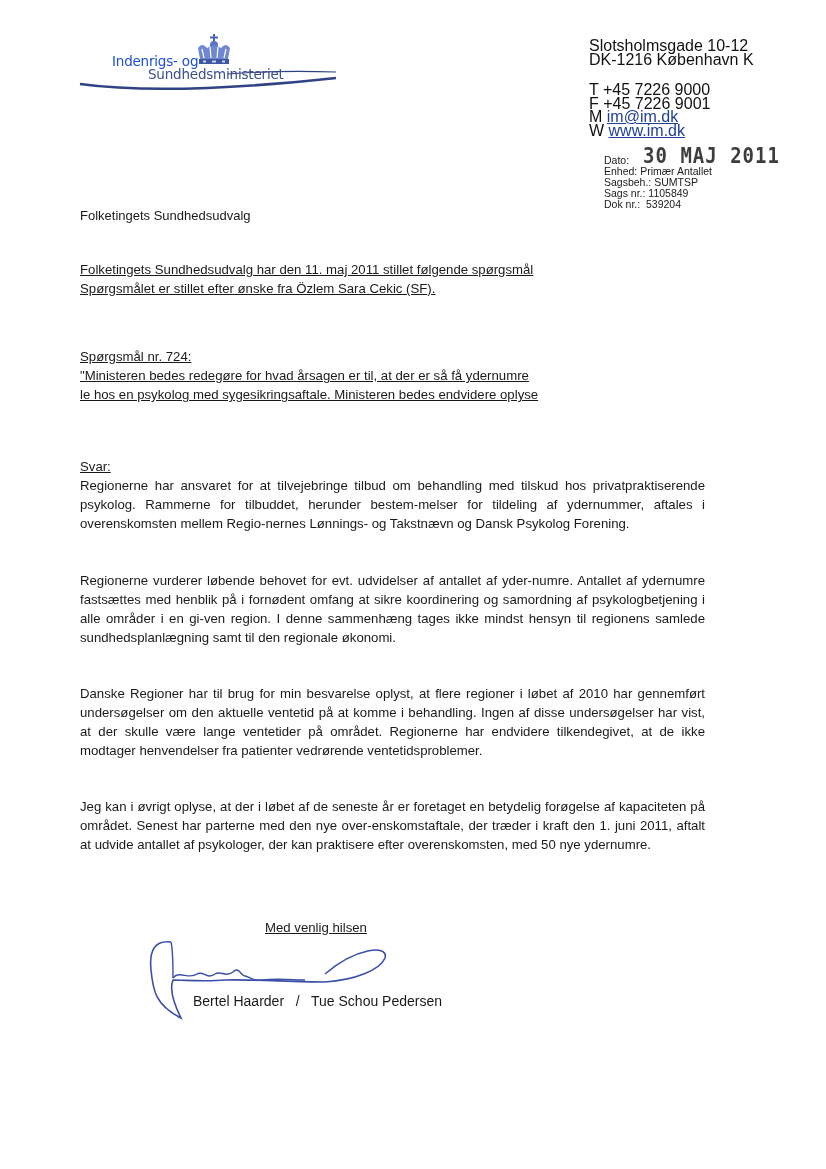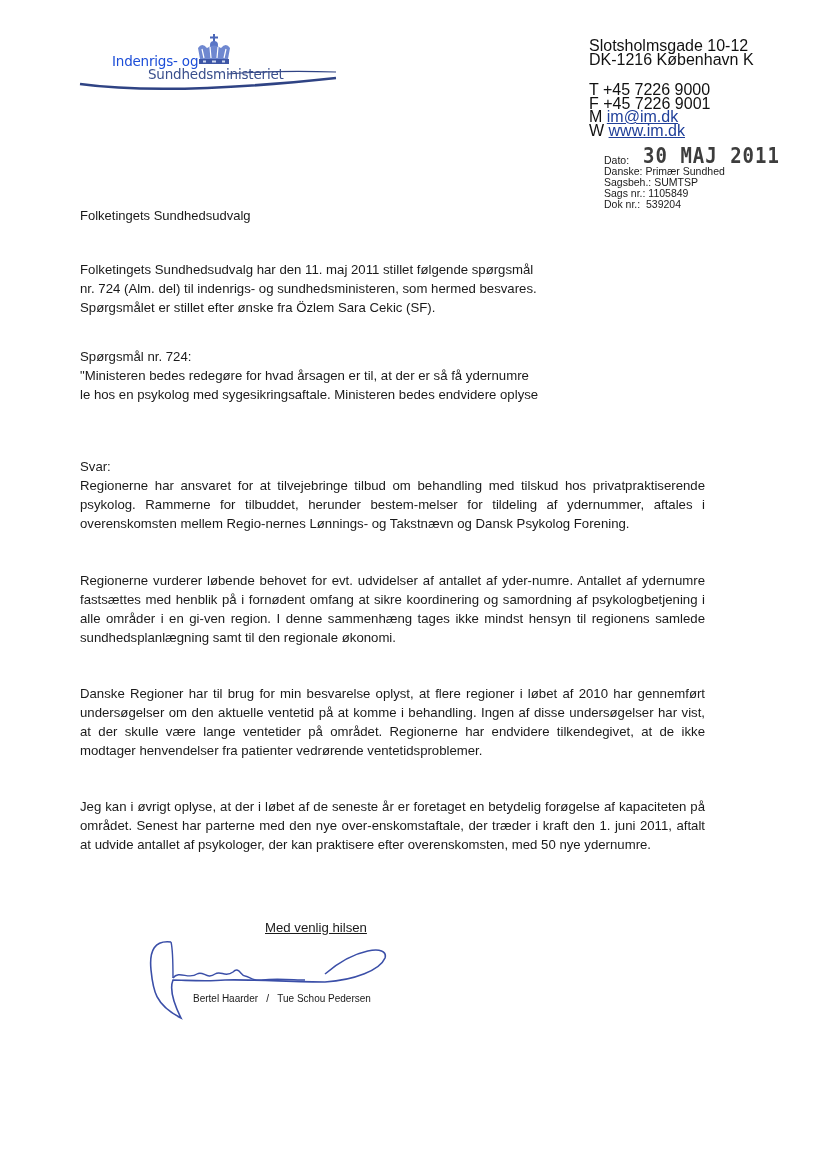--- a/index.html
+++ b/index.html
@@ -19,26 +19,26 @@
 
   .recipient { position: absolute; left: 80px; top: 164px; font-size: 13px; margin-top: 44px; }
 
   .meta { position: absolute; left: 604px; top: 152px; font-size: 10.5px; line-height: 11px; }
   .meta-row { white-space: nowrap; }
   .stamp { display: inline-block; font-family: "DejaVu Sans Mono", monospace; font-weight: bold;
            font-size: 19px; color: #3d3d3d; letter-spacing: 1px; transform: scaleY(1.15) translateY(-2px);
            margin-left: 14px; }
 
   .body { position: absolute; left: 80px; width: 628px; font-size: 13.2px; line-height: 19px; }
-  .body p { margin: 0; }
+  .body p { margin: 0; text-decoration: underline; }
   .justify { text-align: justify; }
 
   .closing { position: absolute; left: 265px; top: 920px; font-size: 13.2px; text-decoration: underline; }
   .sig { position: absolute; left: 145px; top: 930px; }
-  .signers { position: absolute; left: 193px; top: 993px; font-size: 10px; white-space: pre; }
+  .signers { position: absolute; left: 193px; top: 993px; font-size: 14px; white-space: pre; }
 </style>
 </head>
 <body>
 
 <div class="logo">
   <svg class="logo-swoosh" width="260" height="40" viewBox="0 0 260 40">
     <path d="M2 22 Q 90 34 258 16" stroke="#2f4384" stroke-width="2.6" fill="none"></path>
     <path d="M150 12 Q 200 8 258 10" stroke="#2f4384" stroke-width="1.2" fill="none"></path>
   </svg>
   <svg class="logo-crown" width="40" height="34" viewBox="0 0 40 34">
@@ -66,29 +66,28 @@
   <div><span>M</span> <a>im@im.dk</a></div>
   <div><span>W</span> <a>www.im.dk</a></div>
 </div>
 
 <div class="recipient">Folketingets Sundhedsudvalg</div>
 
 <div class="meta">
   <div class="meta-row">
     <span>Dato:</span><span class="stamp">30 MAJ 2011</span>
   </div>
-  <div class="meta-row">Danske: Primær Sundhed</div>
+  <div class="meta-row">Enhed: Primær Antallet</div>
   <div class="meta-row">Sagsbeh.: SUMTSP</div>
   <div class="meta-row">Sags nr.: 1105849</div>
   <div class="meta-row" style="white-space:pre;">Dok nr.:  539204</div>
 </div>
 
 <div class="body" style="top:260px;">
   <p>Folketingets Sundhedsudvalg har den 11. maj 2011 stillet følgende spørgsmål</p>
-  <p>nr. 724 (Alm. del) til indenrigs- og sundhedsministeren, som hermed besvares.</p>
   <p>Spørgsmålet er stillet efter ønske fra Özlem Sara Cekic (SF).</p>
 </div>
 
 <div class="body" style="top:347px;">
   <p>Spørgsmål nr. 724:</p>
   <p>"Ministeren bedes redegøre for hvad årsagen er til, at der er så få ydernumre</p>
   <p>le hos en psykolog med sygesikringsaftale. Ministeren bedes endvidere oplyse</p>
 </div>
 
 <div class="body" style="top:457px;">

